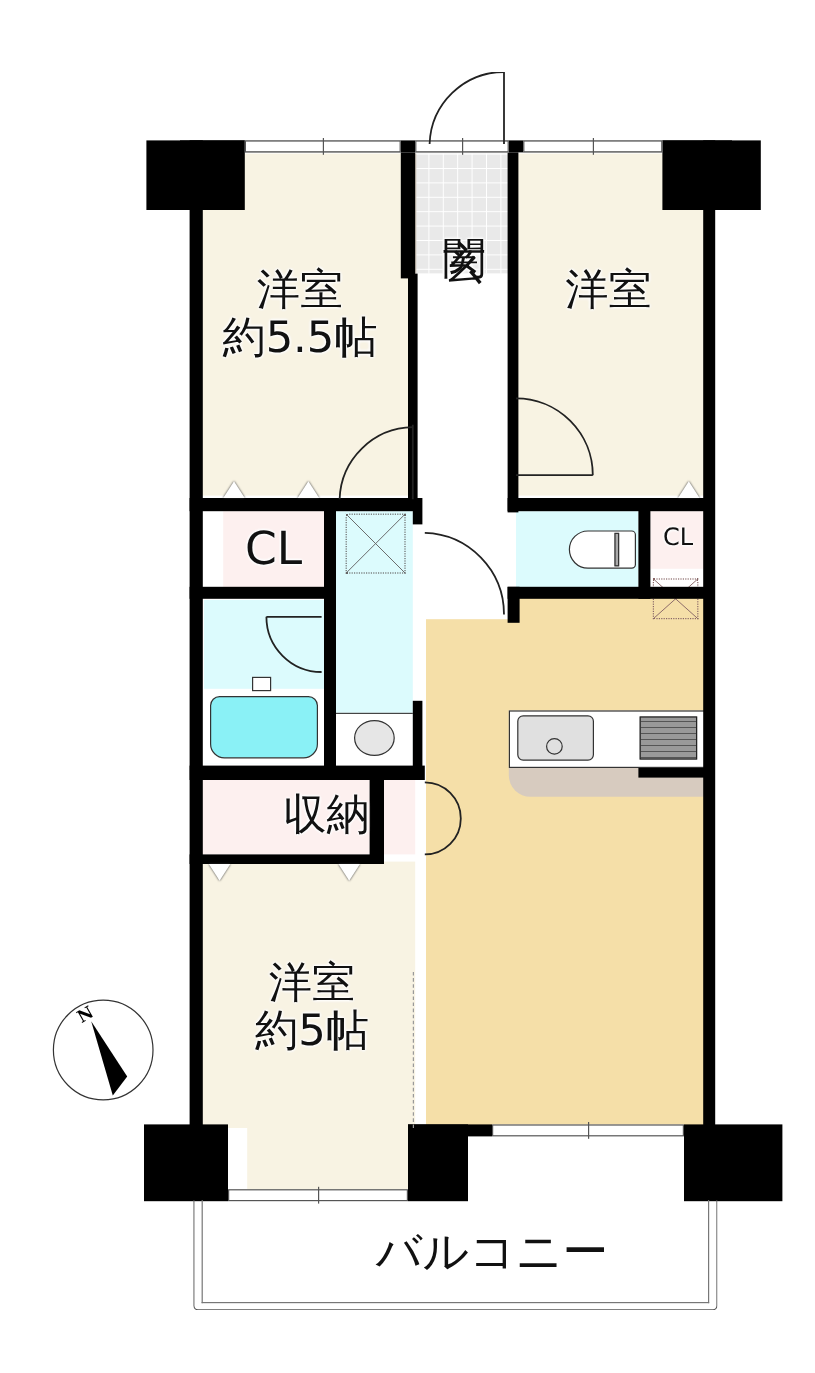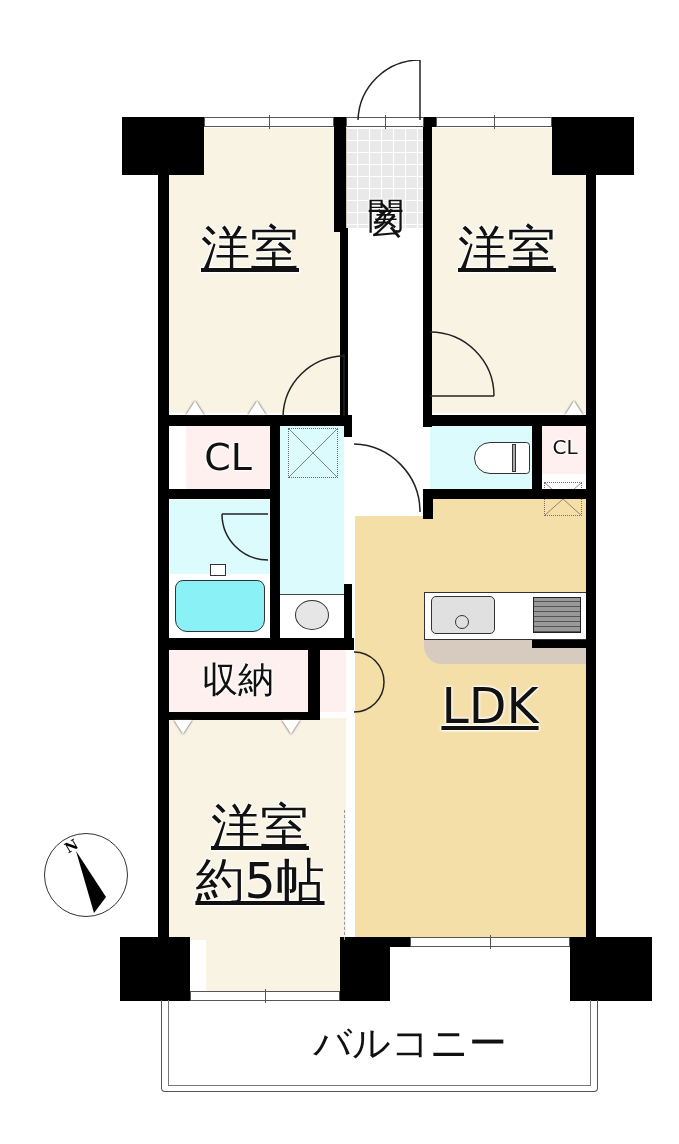--- a/index.html
+++ b/index.html
@@ -3,21 +3,21 @@
   <meta charset="utf-8">
   <style>
     html, body { margin:0; padding:0; background:#ffffff; }
     body { width:679px; height:1144px; position:relative; overflow:hidden; font-family:"DejaVu Sans", sans-serif; }
     .abs { position:absolute; box-sizing:border-box; }
     .wall { background:#000; }
     .win { background:#fff; border:1.5px solid #555; }
     .win::after { content:""; position:absolute; left:50%; top:-3px; width:1px; height:calc(100% + 6px); background:#555; }
     .label { position:absolute; text-align:center; color:#111; line-height:1.12; white-space:nowrap;
       text-shadow: 0 0 3px #fff, 0 0 3px #fff, 0 0 3px #fff, 0 0 2px #fff; }
-    .room-lbl { font-size:49px;text-decoration:underline; }
+    .room-lbl { font-size:36px; }
     .tri { width:0; height:0; border-left:9px solid transparent; border-right:9px solid transparent; position:absolute; }
     .tri.up { border-bottom:14px solid #fff; filter: drop-shadow(0 0 0.8px #333); }
     .tri.down { border-top:14px solid #fff; filter: drop-shadow(0 0 0.8px #333); }
   </style>
 </head>
 <body>
 
 <div class="abs" style="left:168px;top:128px;width:172px;height:285px;background:#f8f3e3;"></div>
 <div class="abs" style="left:430px;top:128px;width:158px;height:285px;background:#f8f3e3;"></div>
 <div class="abs" style="left:345px;top:128px;width:80px;height:100px;background:#e9e9e9;
@@ -138,31 +138,31 @@
 <div class="abs" style="left:161px;top:1000px;width:437px;height:92px;border:1.5px solid #555;border-top:none;border-radius:0 0 4px 4px;">
   <div class="abs" style="left:6px;top:0;width:calc(100% - 12px);height:86px;border:1px solid #777;border-top:none;"></div>
 </div>
 
 <div class="label" style="left:366px;top:140px;font-size:36px;line-height:1.05;width:40px;">
   <span style="writing-mode:vertical-rl;">玄関</span>
 </div>
 
 <div class="label room-lbl" style="left:170px;top:222px;width:160px;">
   <div>洋室</div>
+  <div>約5.5帖</div>
 </div>
 <div class="label room-lbl" style="left:432px;top:222px;width:150px;">
   <div>洋室</div>
 </div>
 
 <div class="label" style="left:186px;top:436px;width:84px;font-size:38px;">CL</div>
 <div class="label" style="left:542px;top:436px;width:46px;font-size:20px;">CL</div>
-<div class="label" style="left:168px;top:660px;width:140px;font-size:36px;">収納</div>
+<div class="label" style="left:168px;top:660px;width:140px;font-size:36px;text-align:right;">収納</div>
 
 <div class="label room-lbl" style="left:390px;top:680px;width:200px;">
-  <div>LDK</div>
 </div>
 
 <div class="label room-lbl" style="left:180px;top:800px;width:160px;">
   <div>洋室</div>
   <div>約5帖</div>
 </div>
 
 <div class="label" style="left:161px;top:1022px;width:498px;font-size:38px;">バルコニー</div>
 
 <div class="abs" style="left:44px;top:833px;width:84px;height:84px;border:1.5px solid #333;border-radius:50%;background:#fff;">

